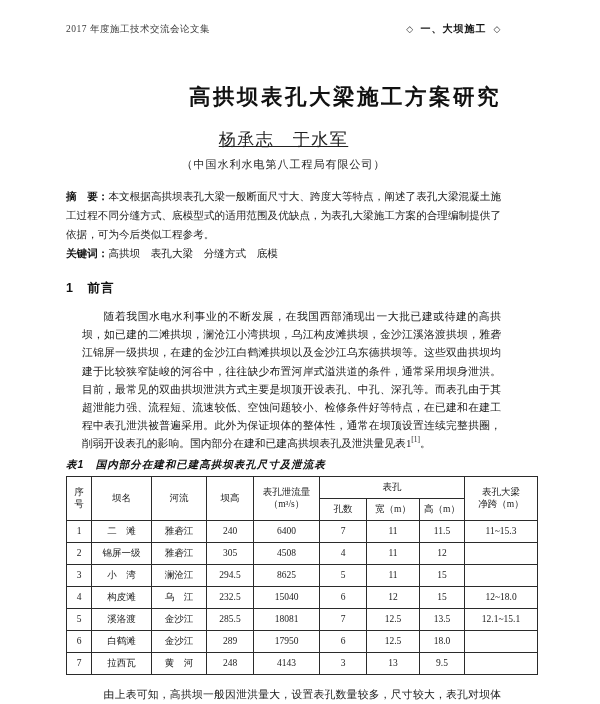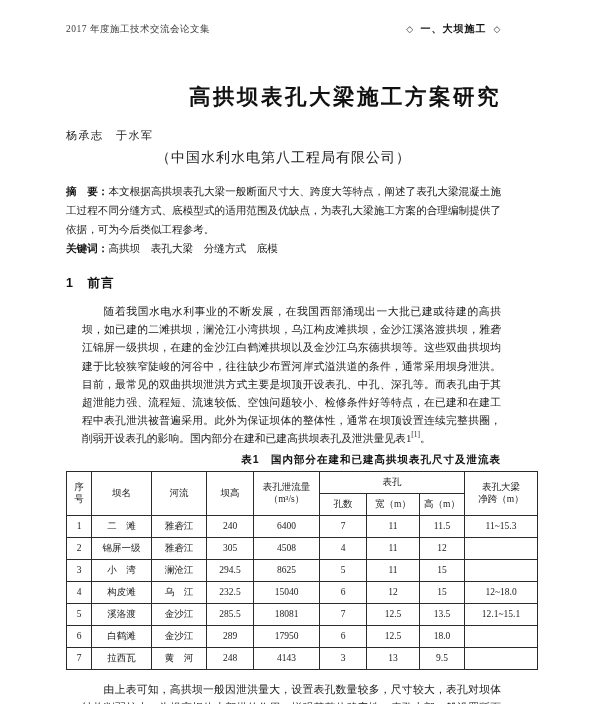--- a/index.html
+++ b/index.html
@@ -19,40 +19,40 @@
     margin-bottom:0;
   }
   .pg-header-right{display:flex;align-items:center;gap:7px;color:#222;}
   .pg-header-right .sec{font-family:"Liberation Sans","DejaVu Sans",sans-serif;font-weight:bold;font-size:10px;letter-spacing:1px;color:#111;}
   .diamond{font-size:9px;color:#333;}
   h1.title{
     margin:46px 0 0 0;text-align:right;
     font-family:"Liberation Sans","DejaVu Sans",sans-serif;
     font-size:21.5px;font-weight:bold;letter-spacing:2.5px;color:#111;
   }
-  .authors{margin-top:17px;text-align:left;font-size:11px;letter-spacing:1.5px;color:#222;}
-  .affiliation{margin-top:6px;text-align:center;font-size:14px;letter-spacing:1px;color:#222;}
+  .authors{margin-top:17px;text-align:center;font-size:17px;letter-spacing:1.5px;color:#222;text-decoration:underline;}
+  .affiliation{margin-top:6px;text-align:center;font-size:11px;letter-spacing:1px;color:#222;}
   .abstract{
     margin:15px 0 0 0;font-size:10.6px;line-height:19px;text-align:justify;color:#1a1a1a;
   }
   .abstract b,.keywords b{font-family:Liberation Sans, sans-serif;font-size:10.6px;color:#111;}
   .keywords{margin:0;font-size:10.6px;line-height:19px;color:#1a1a1a;}
   h2.sec-heading{
     margin:17px 0 0 0;
     font-family:"Liberation Sans","DejaVu Sans",sans-serif;
     font-size:12.5px;font-weight:bold;letter-spacing:1px;color:#111;
   }
   .body-para{
     margin:10px 0 0 16px;font-size:10.8px;line-height:18.2px;
     text-align:justify;text-indent:2em;color:#1a1a1a;
   }
   .tbl-caption{
-    margin:5px 0 4px 0;text-align:right;
+    margin:5px 0 4px 0;text-align:left;
     font-family:"Liberation Sans","DejaVu Sans",sans-serif;
-    font-size:10.5px;font-weight:bold;color:#111;letter-spacing:1px;
+    font-size:10.5px;font-weight:bold;color:#111;letter-spacing:1px;font-style:italic;
   }
   table.data-tbl{
     width:471px;border-collapse:collapse;table-layout:fixed;
     font-size:9.5px;color:#1a1a1a;
   }
   table.data-tbl th,table.data-tbl td{
     border:1px solid #2b2b2b;text-align:center;vertical-align:middle;
     padding:2px 1px;line-height:12px;height:17px;
     overflow:hidden;
   }

